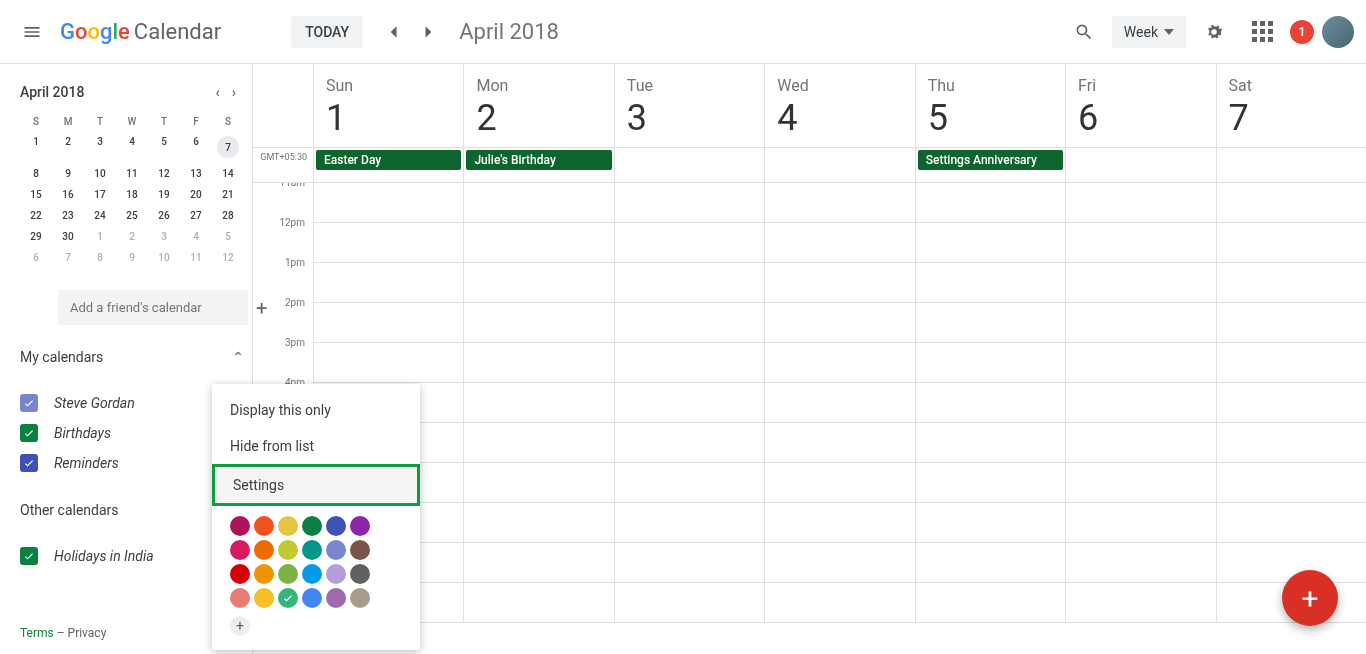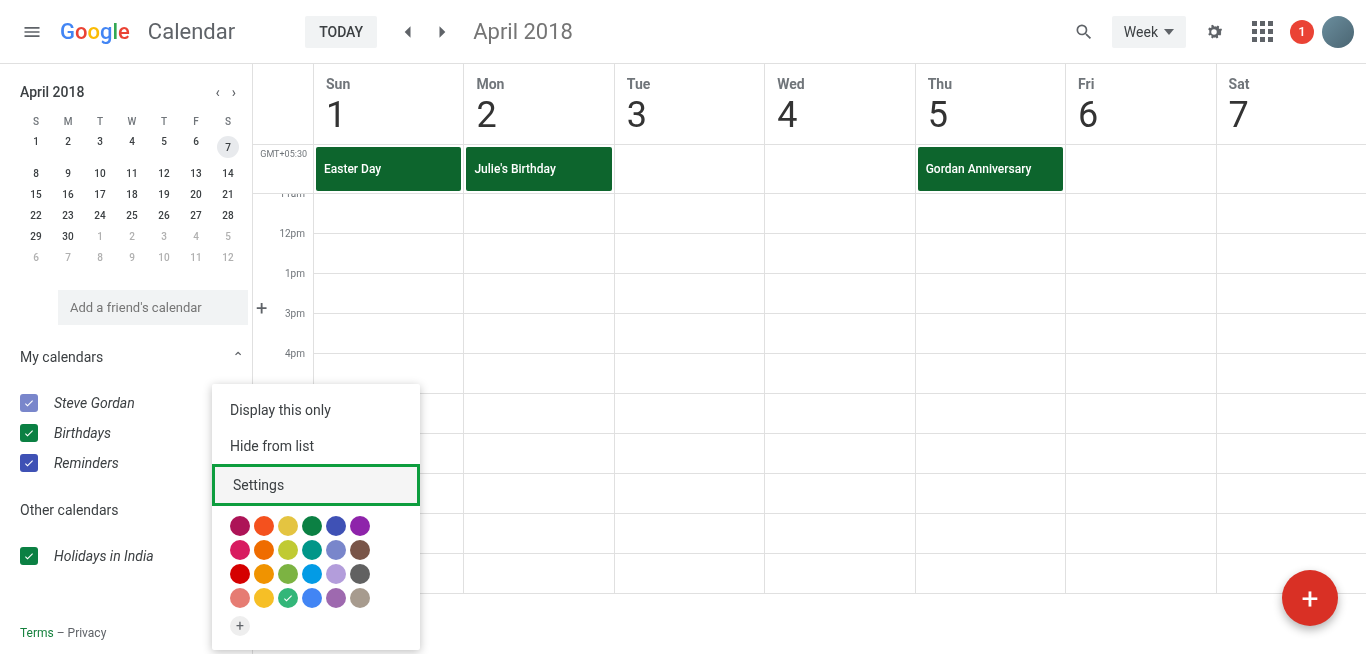--- a/index.html
+++ b/index.html
@@ -2,21 +2,21 @@
 <html><head>
 <meta charset="utf-8">
 <style>
 * { box-sizing: border-box; margin: 0; padding: 0; font-family: Roboto, Arial, sans-serif; }
 body { width: 1366px; height: 654px; overflow: hidden; background: #fff; color: #3c4043; position: relative; }
 
 
 .header { height: 64px; display: flex; align-items: center; padding: 0 12px; border-bottom: 1px solid #e0e0e0; }
 .menu-icon { width: 40px; height: 40px; display:flex; align-items:center; justify-content:center; cursor:pointer; border-radius:50%; }
 .menu-icon svg { width: 20px; height: 20px; fill:#5f6368; }
-.logo { display:flex; align-items:center; margin-left: 8px; gap: 14px; }
+.logo { display:flex; align-items:center; margin-left: 8px; }
 .logo-text { font-size: 22px; color: #5f6368; margin-left: 4px; font-weight: 400; }
 .logo-g { font-size: 22px; font-weight: 500; }
 .today-btn { margin-left: 70px; background:#f1f3f4; border:none; padding:8px 14px; font-size:14px; color:#3c4043; font-weight:500; cursor:pointer; border-radius:2px; }
 .nav-arrows { display:flex; margin-left:12px; }
 .nav-arrow { width:36px; height:36px; display:flex; align-items:center; justify-content:center; cursor:pointer; color:#5f6368; }
 .month-title { font-size:22px; color:#757575; margin-left:12px; font-weight:400; }
 .spacer { flex:1; }
 .header-right { display:flex; align-items:center; gap:8px; }
 .icon-btn { width:40px; height:40px; display:flex; align-items:center; justify-content:center; cursor:pointer; color:#5f6368; border-radius:50%; }
 .view-select { background:#f1f3f4; padding:8px 12px; font-size:14px; color:#3c4043; display:flex; align-items:center; gap:6px; cursor:pointer; border-radius:2px; }
@@ -51,26 +51,26 @@
 .cal-item .chk svg { width:12px; height:12px; fill:#fff; }
 .cal-item .x { margin-left:auto; color:#5f6368; cursor:pointer; padding-right:8px; }
 
 .footer-links { margin-top:auto; font-size:12px; color:#5f6368; padding-bottom:6px; }
 
 
 .main { flex:1; display:flex; flex-direction:column; }
 .day-headers { display:flex; border-bottom:1px solid #e0e0e0; }
 .gutter { width:60px; }
 .day-col-head { flex:1; padding:12px 8px 8px 12px; border-left:1px solid #e0e0e0; }
-.day-col-head .dow { font-size:14px; color:#70757a; font-weight:700; }
+.day-col-head .dow { font-size:16px; color:#70757a; font-weight:400; }
 .day-col-head .dnum { font-size:36px; color:#333; font-weight:400; margin-top:2px; }
 .allday-row { display:flex; border-bottom:1px solid #e0e0e0; }
 .allday-row .gutter { font-size:9px; color:#70757a; text-align:right; padding:4px 6px 0 0; }
 .allday-cell { flex:1; border-left:1px solid #e0e0e0; min-height:34px; padding:2px; }
-.event-chip { background:#0d652d; color:#fff; font-size:12px; padding:15px 8px; border-radius:2px; font-weight:500; white-space:nowrap; overflow:hidden; }
+.event-chip { background:#0d652d; color:#fff; font-size:12px; padding:3px 8px; border-radius:2px; font-weight:500; white-space:nowrap; overflow:hidden; }
 .time-grid { flex:1; overflow:hidden; }
 .time-row { display:flex; height:40px; }
 .time-row .gutter { font-size:10px; color:#70757a; text-align:right; padding-right:8px; position:relative; top:-6px; }
 .time-cell { flex:1; border-left:1px solid #e0e0e0; border-bottom:1px solid #e0e0e0; }
 
 
 .context-menu { position:absolute; left:212px; top:384px; width:208px; background:#fff; box-shadow:0 2px 10px rgba(0,0,0,0.25); border-radius:2px; padding:8px 0; z-index:100; }
 .context-menu .menu-item { padding:10px 18px; font-size:14px; color:#3c4043; cursor:pointer; }
 .context-menu .menu-item.highlight { border:3px solid #0d9d3e; background:#f5f5f5; }
 .color-grid { display:grid; grid-template-columns:repeat(6,20px); gap:4px; padding:10px 18px 4px; }
@@ -301,21 +301,21 @@
         <div class="gutter">GMT+05:30</div>
         <div class="allday-cell">
           <div class="event-chip">Easter Day</div>
         </div>
         <div class="allday-cell">
           <div class="event-chip">Julie's Birthday</div>
         </div>
         <div class="allday-cell"></div>
         <div class="allday-cell"></div>
         <div class="allday-cell">
-          <div class="event-chip">Gordan Anniversary</div>
+          <div class="event-chip">Settings Anniversary</div>
         </div>
         <div class="allday-cell"></div>
         <div class="allday-cell"></div>
       </div>
     <div class="time-grid" id="time-grid">
         <div class="time-row">
           <div class="gutter">11am</div>
           <div class="time-cell"></div>
           <div class="time-cell"></div>
           <div class="time-cell"></div>
@@ -329,20 +329,30 @@
           <div class="time-cell"></div>
           <div class="time-cell"></div>
           <div class="time-cell"></div>
           <div class="time-cell"></div>
           <div class="time-cell"></div>
           <div class="time-cell"></div>
           <div class="time-cell"></div>
         </div>
         <div class="time-row">
           <div class="gutter">1pm</div>
+          <div class="time-cell"></div>
+          <div class="time-cell"></div>
+          <div class="time-cell"></div>
+          <div class="time-cell"></div>
+          <div class="time-cell"></div>
+          <div class="time-cell"></div>
+          <div class="time-cell"></div>
+        </div>
+        <div class="time-row">
+          <div class="gutter">2pm</div>
           <div class="time-cell"></div>
           <div class="time-cell"></div>
           <div class="time-cell"></div>
           <div class="time-cell"></div>
           <div class="time-cell"></div>
           <div class="time-cell"></div>
           <div class="time-cell"></div>
         </div>
         <div class="time-row">
           <div class="gutter">3pm</div>

